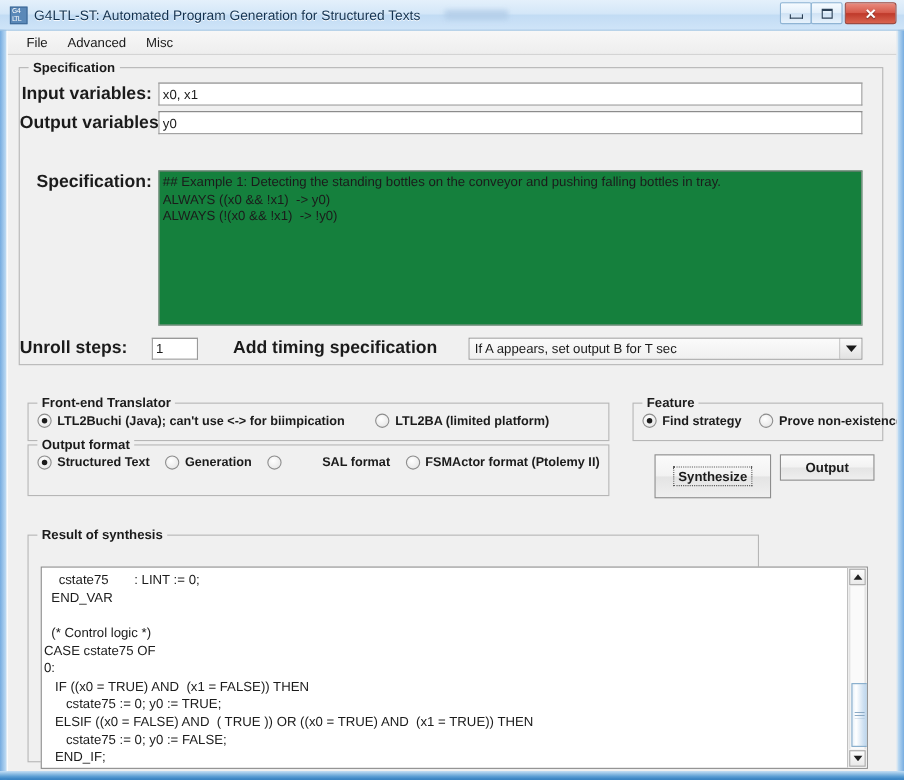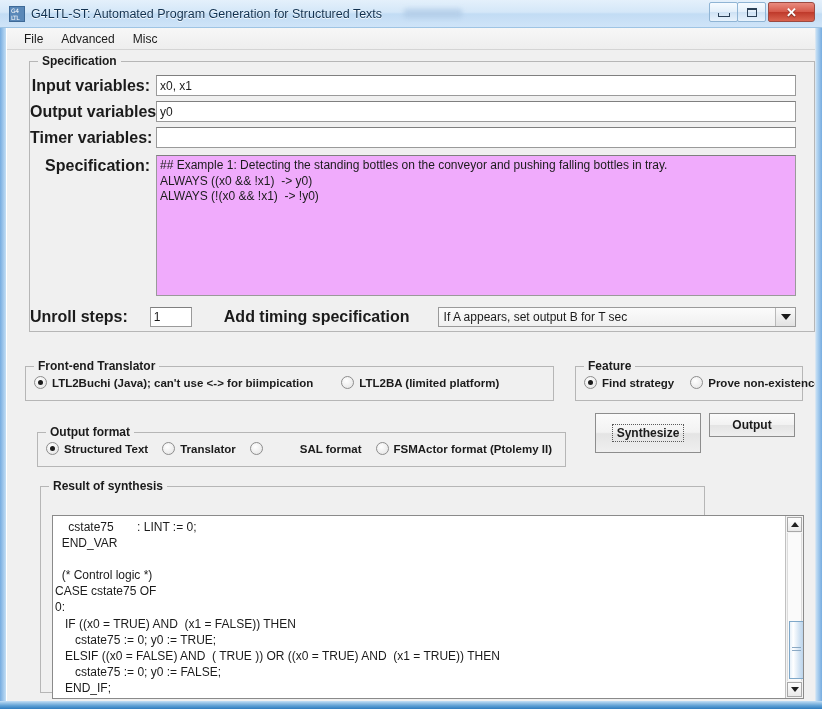--- a/index.html
+++ b/index.html
@@ -186,21 +186,21 @@
     padding: 0 4px;
     font-size: 12px;
     font-weight: bold;
     color: #1b1b1b;
     white-space: nowrap;
   }
 
   
   .spec-panel {
     position: absolute;
-    left: 22px;
+    left: 10px;
     top: 33px;
     width: 786px;
     height: 271px;
   }
   .form-row {
     position: absolute;
     display: flex;
     align-items: center;
   }
   .form-label {
@@ -218,21 +218,21 @@
     font-size: 12px;
     color: #1b1b1b;
     padding: 2px 3px;
     font-family: "Liberation Sans", sans-serif;
     outline: none;
   }
   .txtarea {
     box-sizing: border-box;
     border: 1px solid #9a9a9a;
     border-top-color: #7f7f7f;
-    background: #f0abfc;
+    background: #15803d;
     font-size: 12px;
     color: #1b1b1b;
     padding: 2px 3px;
     line-height: 15.5px;
     font-family: "Liberation Sans", sans-serif;
     white-space: pre;
     overflow: hidden;
     resize: none;
   }
 
@@ -326,21 +326,20 @@
     padding: 1px 4px;
   }
 
   
   .result-panel {
     position: absolute;
     left: 18px;
     top: 458px;
     width: 665px;
     height: 207px;
-    margin-left: 15px;
   }
   .result-inner {
     position: absolute;
     left: 11px;
     top: 28px;
     width: 752px;
     height: 184px;
     border: 1px solid #8a8a8a;
     background: #ffffff;
     box-sizing: border-box;
@@ -462,24 +461,20 @@
       <div class="form-row" style="left:0; top:13px; width:766px;">
         <div class="form-label" style="width:120px;">Input variables:</div>
         <input class="txtfield" style="margin-left: 6px; width: 640px; height: 21px;" type="text" value="x0, x1">
       </div>
 
       <div class="form-row" style="left:0; top:39px; width:766px;">
         <div class="form-label" style="width:120px;">Output variables:</div>
         <input class="txtfield" style="margin-left: 6px; width: 640px; height: 21px;" type="text" value="y0">
       </div>
 
-      <div class="form-row" style="left:0; top:65px; width:766px;">
-        <div class="form-label" style="width:120px;">Timer variables:</div>
-        <input class="txtfield" style="margin-left: 6px; width: 640px; height: 21px;" type="text" value="">
-      </div>
 
       <div class="form-row" style="left:0; top:93px; width:766px; align-items:flex-start;">
         <div class="form-label" style="width:120px; padding-top:2px;">Specification:</div>
         <textarea class="txtarea" style="margin-left: 6px; width: 640px; height: 141px;">## Example 1: Detecting the standing bottles on the conveyor and pushing falling bottles in tray.
 ALWAYS ((x0 &amp;&amp; !x1)  -&gt; y0)
 ALWAYS (!(x0 &amp;&amp; !x1)  -&gt; !y0)</textarea>
       </div>
 
       <div class="form-row" style="left:0; top:245px; width:766px;gap:14px;">
         <div class="form-label" style="width:110px;">Unroll steps:</div>
@@ -515,30 +510,30 @@
           <span class="radio-dot checked"></span>
           <span class="radio-label">Find strategy</span>
         </div>
         <div class="radio">
           <span class="radio-dot"></span>
           <span class="radio-label">Prove non-existence</span>
         </div>
       </div>
     </div>
 
-    <div class="group" style="position:absolute; left:18px; top:404px; width:529px; height:35px;margin-left:12px;">
+    <div class="group" style="position:absolute; left:18px; top:376px; width:529px; height:47px;">
       <div class="group-title">Output format</div>
       <div class="radio-row" style="left:8px; top:9px;">
         <div class="radio" style="margin-right:14px;">
           <span class="radio-dot checked"></span>
           <span class="radio-label">Structured Text</span>
         </div>
         <div class="radio" style="margin-right:14px;">
           <span class="radio-dot"></span>
-          <span class="radio-label">Translator</span>
+          <span class="radio-label">Generation</span>
         </div>
         <div class="radio" style="margin-right:14px;gap:32px;">
           <span class="radio-dot"></span>
           <span class="radio-label">SAL format</span>
         </div>
         <div class="radio">
           <span class="radio-dot"></span>
           <span class="radio-label">FSMActor format (Ptolemy II)</span>
         </div>
       </div>

